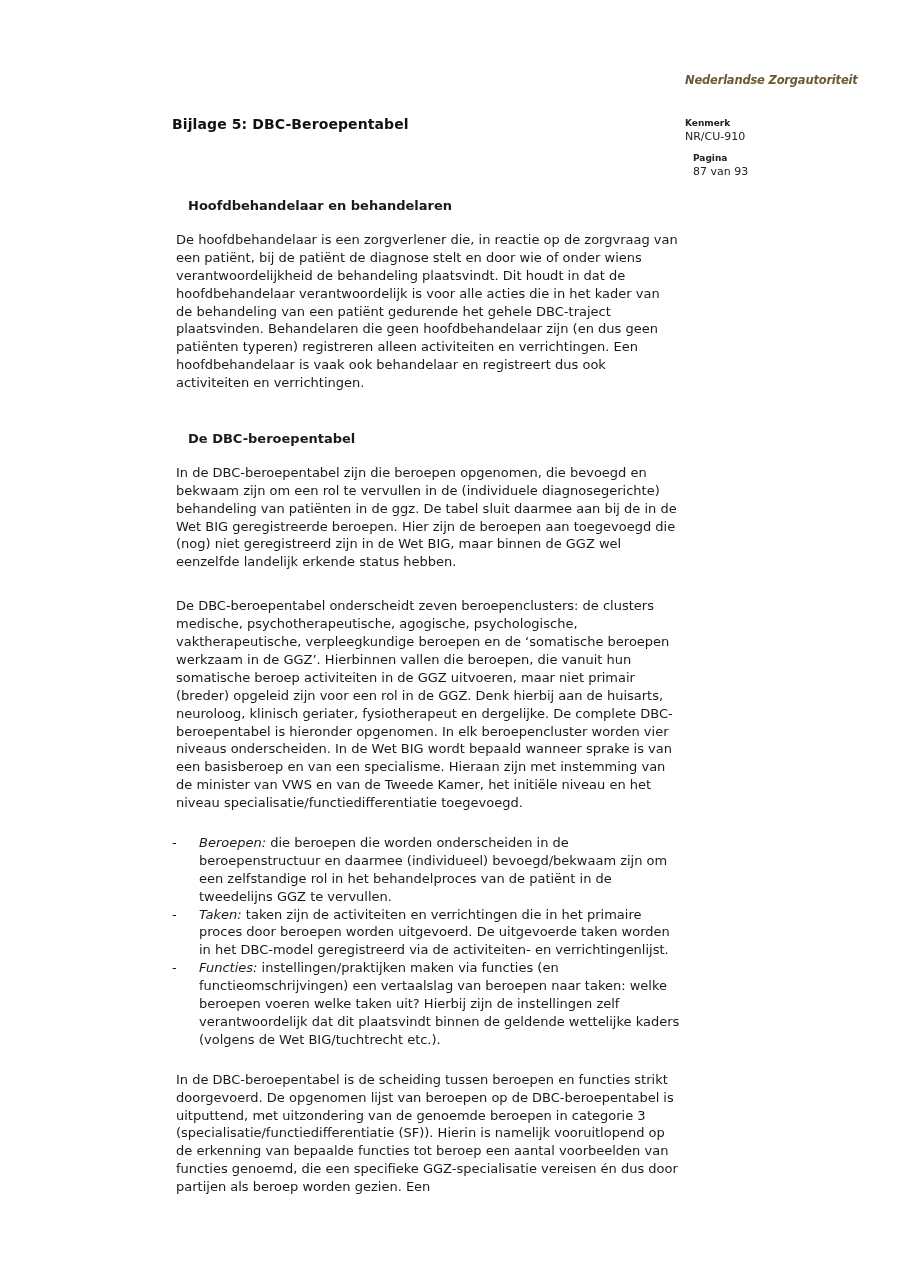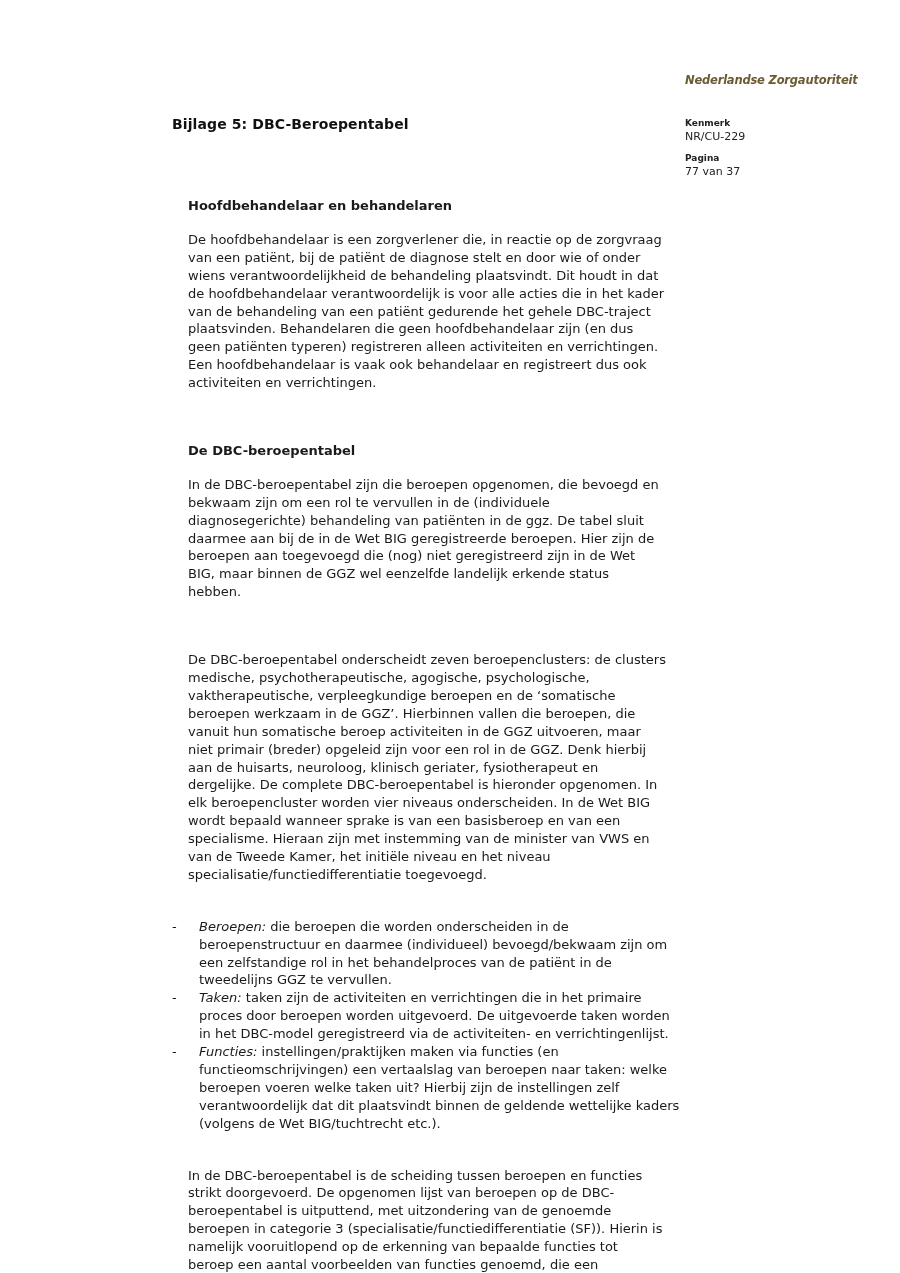--- a/index.html
+++ b/index.html
@@ -3,45 +3,45 @@
 <meta charset="utf-8">
 <style>
   html, body { margin: 0; padding: 0; background: #ffffff; }
   body { width: 900px; height: 1273px; position: relative; overflow: hidden;
          font-family: "DejaVu Sans", sans-serif; color: #111; }
   .org { position: absolute; left: 685px; top: 73px; font-size: 11.5px; font-weight: bold;
          color: #6b5a33; letter-spacing: -0.2px; font-style: italic; }
   .meta { position: absolute; left: 685px; font-size: 11px; line-height: 13px; color: #222; }
   .meta .lbl { font-weight: bold; font-size: 9px; }
   .meta1 { top: 117px; }
-  .meta2 { top: 152px; }
+  .meta2 { top: 152px; margin-left: 8px; }
   .title { position: absolute; left: 172px; top: 116px; font-size: 14px; font-weight: bold;
            color: #111; margin: 0; letter-spacing: 0.1px; }
   .content { position: absolute; left: 172px; top: 181px; width: 510px;
              font-size: 13px; line-height: 17.9px; color: #1a1a1a; }
-  .content p { margin: 16px; }
+  .content p { margin: 4px; }
   .content h2 { margin: 16px; font-size: 13px; font-weight: bold; line-height: 17.9px; }
   .gap { height: 17.9px; }
   .bullets { margin: 0; padding: 0; list-style: none; }
   .bullets li { position: relative; padding-left: 27px; }
   .bullets li .dash { position: absolute; left: 0; top: 0; }
   .bullets li em { font-style: italic; }
 </style>
 </head>
 <body>
 
 <div class="org">Nederlandse Zorgautoriteit</div>
 
 <div class="meta meta1">
   <div class="lbl">Kenmerk</div>
-  <div>NR/CU-229</div>
+  <div>NR/CU-910</div>
 </div>
 <div class="meta meta2">
   <div class="lbl">Pagina</div>
-  <div>77 van 37</div>
+  <div>87 van 93</div>
 </div>
 
 <h1 class="title">Bijlage 5: DBC-Beroepentabel</h1>
 
 <div class="content">
   <h2>Hoofdbehandelaar en behandelaren</h2>
   <p>De hoofdbehandelaar is een zorgverlener die, in reactie op de zorgvraag van een patiënt, bij de patiënt de diagnose stelt en door wie of onder wiens verantwoordelijkheid de behandeling plaatsvindt. Dit houdt in dat de hoofdbehandelaar verantwoordelijk is voor alle acties die in het kader van de behandeling van een patiënt gedurende het gehele DBC-traject plaatsvinden. Behandelaren die geen hoofdbehandelaar zijn (en dus geen patiënten typeren) registreren alleen activiteiten en verrichtingen. Een hoofdbehandelaar is vaak ook behandelaar en registreert dus ook activiteiten en verrichtingen.</p>
   <div class="gap"></div>
   <h2>De DBC-beroepentabel</h2>
   <p>In de DBC-beroepentabel zijn die beroepen opgenomen, die bevoegd en bekwaam zijn om een rol te vervullen in de (individuele diagnosegerichte) behandeling van patiënten in de ggz. De tabel sluit daarmee aan bij de in de Wet BIG geregistreerde beroepen. Hier zijn de beroepen aan toegevoegd die (nog) niet geregistreerd zijn in de Wet BIG, maar binnen de GGZ wel eenzelfde landelijk erkende status hebben.</p>

